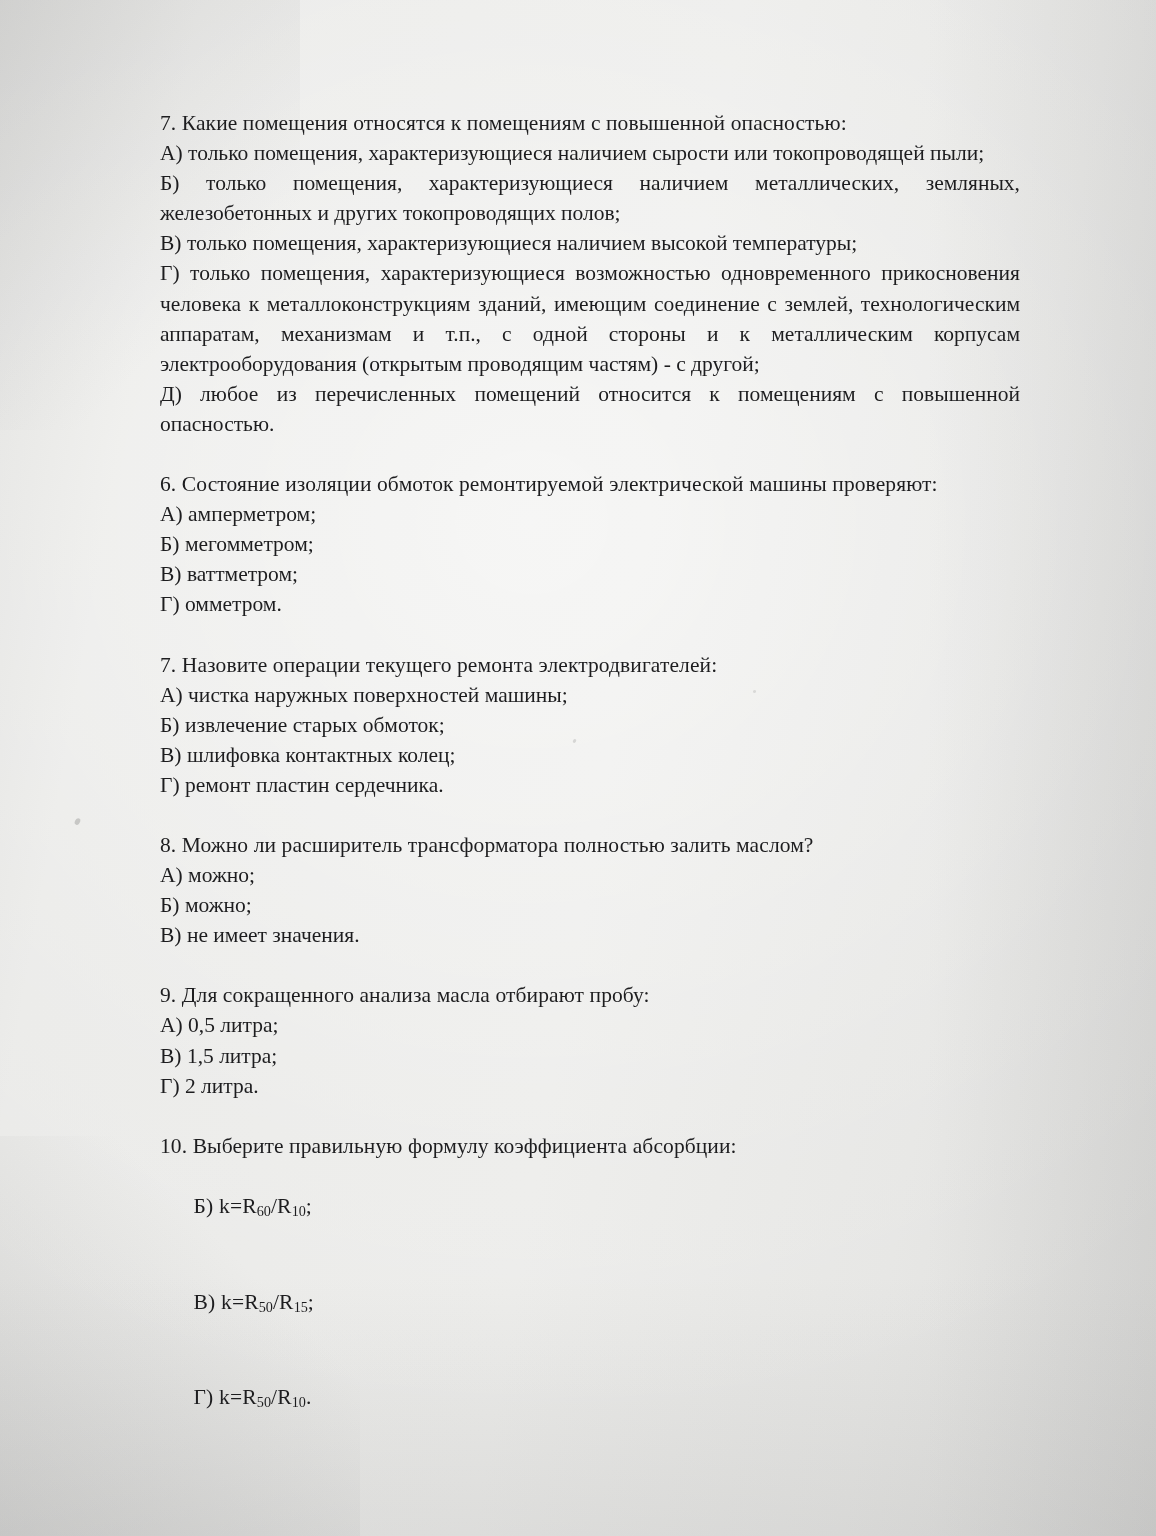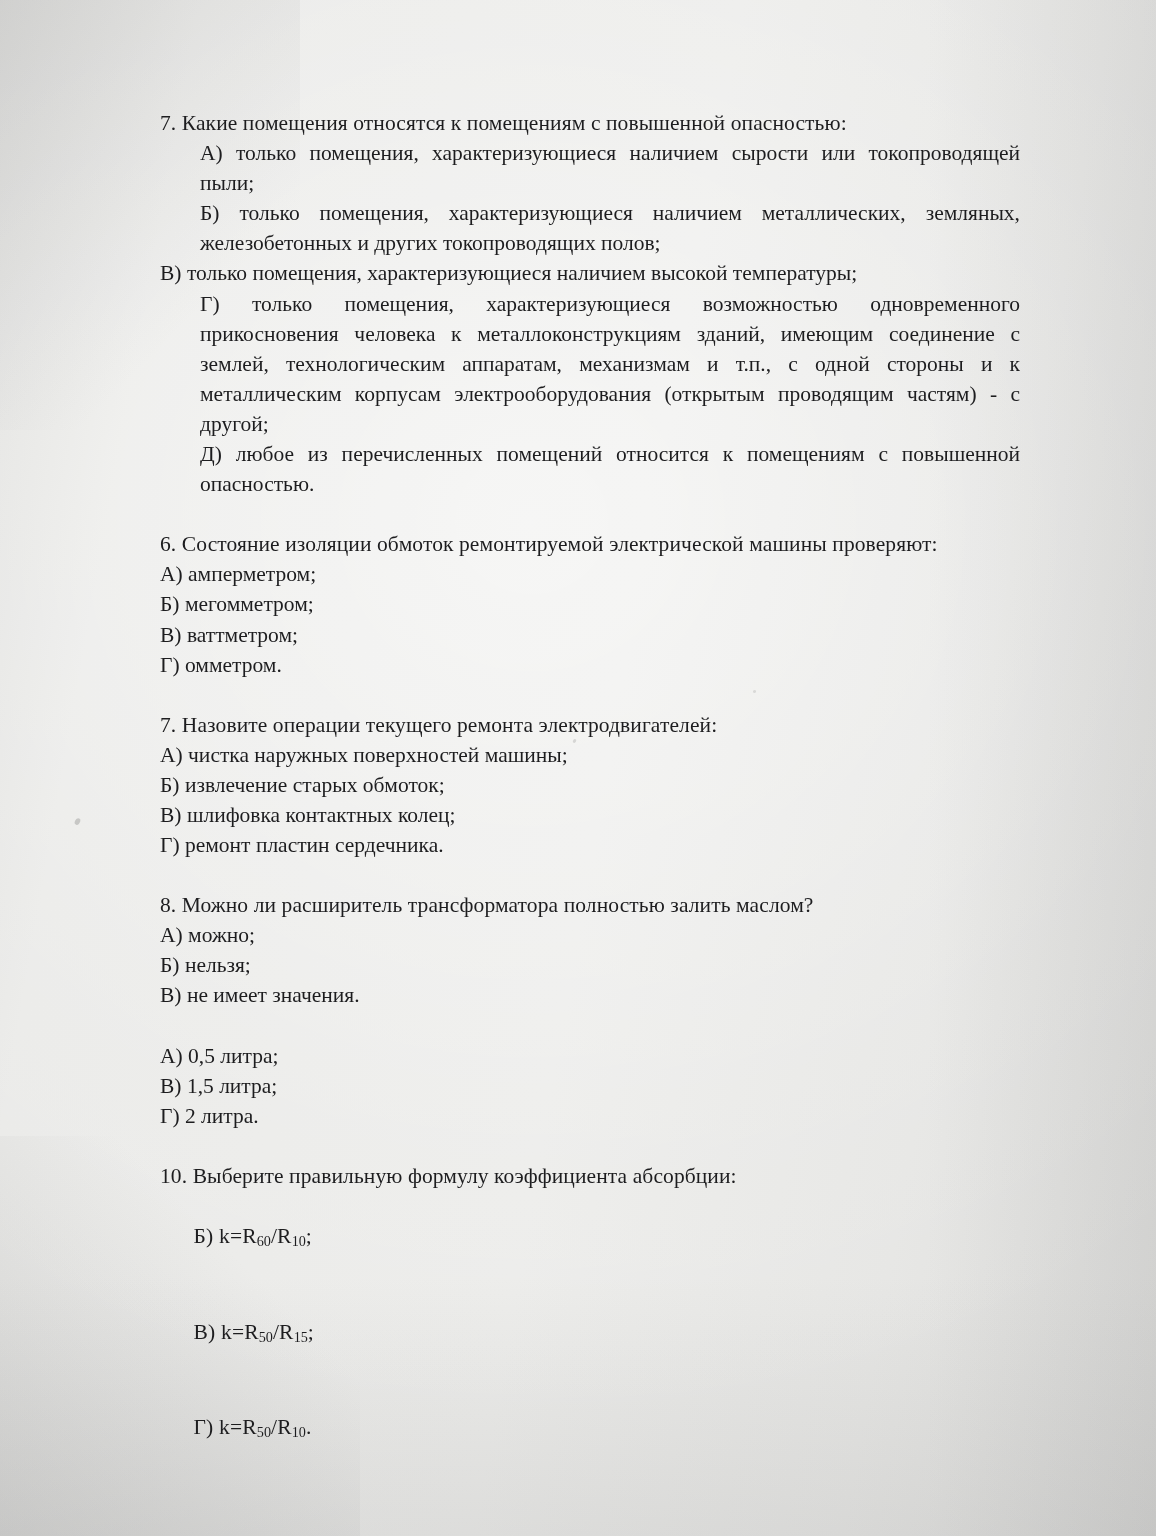--- a/index.html
+++ b/index.html
@@ -80,21 +80,20 @@
   }
   .q-block:last-child { margin-bottom: 0; }
 
   .line {
     margin: 0;
     white-space: pre-wrap;
   }
   .line.justify-last-left {
     text-align: justify;
     text-align-last: left;
-    margin-left: 40px;
   }
   .stem { letter-spacing: 0.1px; }
 
   sub {
     font-size: 0.66em;
     vertical-align: -0.24em;
     letter-spacing: 0;
   }
   .formula { letter-spacing: 0.2px; }
 </style>
@@ -133,25 +132,26 @@
     <p class="line stem">7. Назовите операции текущего ремонта электродвигателей:</p>
     <p class="line">А) чистка наружных поверхностей машины;</p>
     <p class="line">Б) извлечение старых обмоток;</p>
     <p class="line">В) шлифовка контактных колец;</p>
     <p class="line">Г) ремонт пластин сердечника.</p>
   </div>
 
   <div class="q-block">
     <p class="line stem">8. Можно ли расширитель трансформатора полностью залить маслом?</p>
     <p class="line">А) можно;</p>
-    <p class="line">Б) нельзя;</p>
+    <p class="line">Б) можно;</p>
     <p class="line">В) не имеет значения.</p>
   </div>
 
   <div class="q-block">
+    <p class="line stem">9. Для сокращенного анализа масла отбирают пробу:</p>
     <p class="line">А) 0,5 литра;</p>
     <p class="line">В) 1,5 литра;</p>
     <p class="line">Г) 2 литра.</p>
   </div>
 
   <div class="q-block">
     <p class="line stem">10. Выберите правильную формулу коэффициента абсорбции:</p>
     <p class="line formula">
       <span>Б) k=R</span><sub>60</sub><span>/R</span><sub>10</sub><span>;</span>
     </p>

